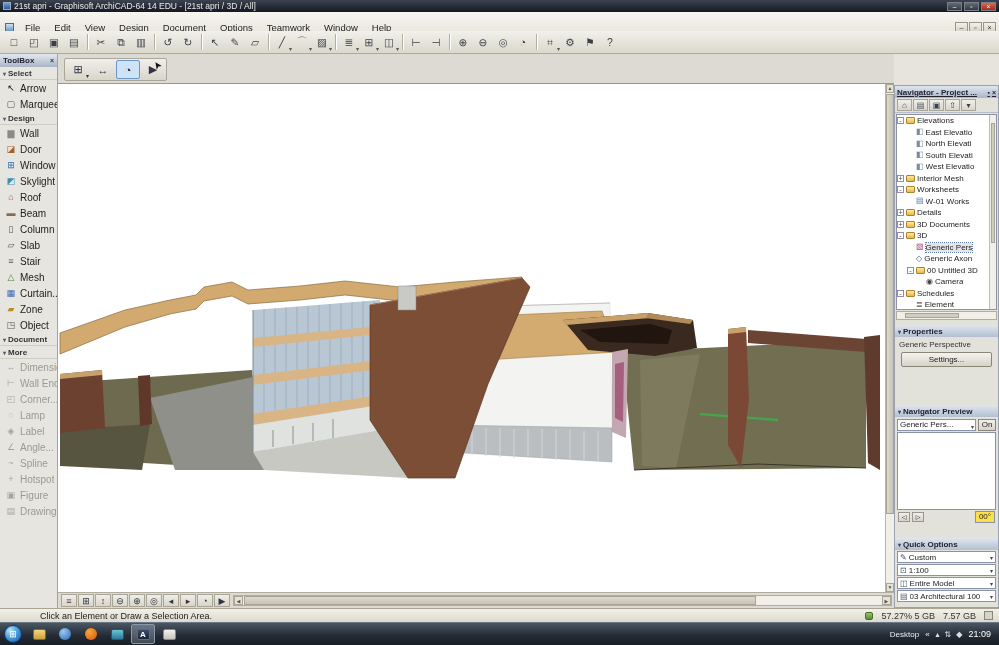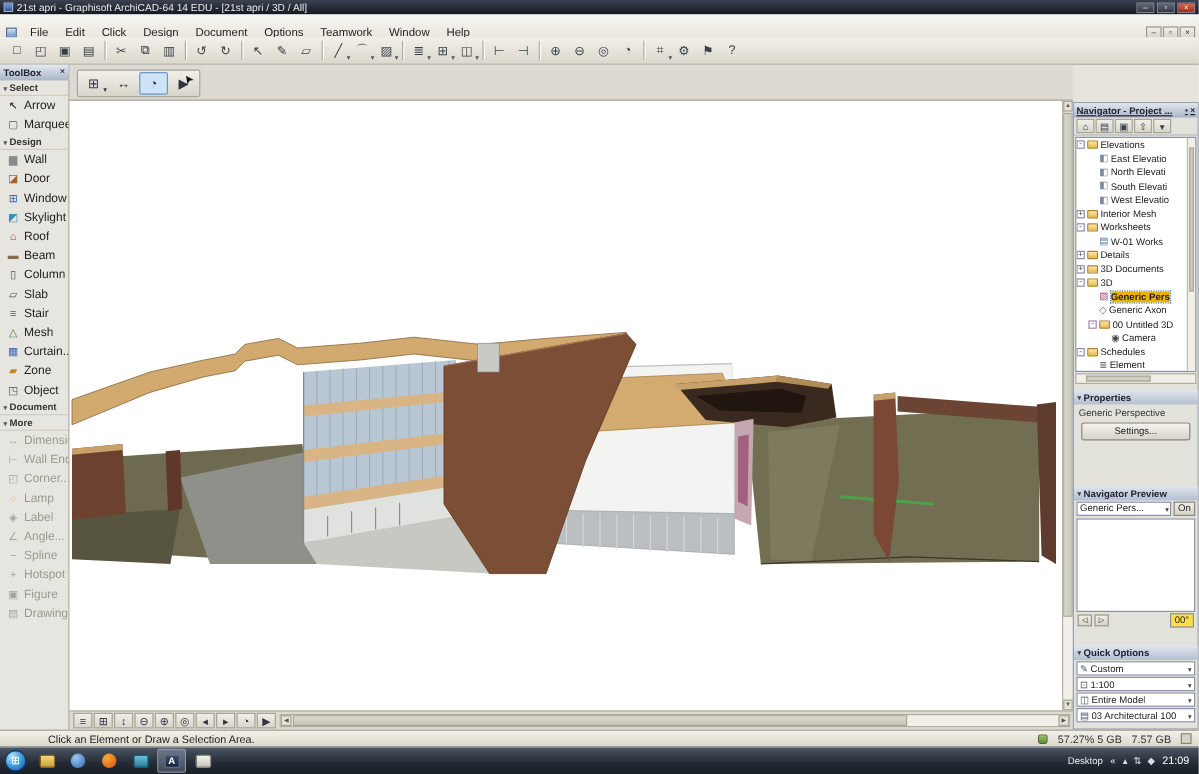--- a/index.html
+++ b/index.html
@@ -87,30 +87,30 @@
   .exp[data-exp="none"]{visibility:hidden;}
   .tico{flex:none;font-size:8px;line-height:8px;}
   [data-icon="folder-icon"]{width:9px;height:7px;background:linear-gradient(#ffe9a0,#e8b84c);border:1px solid #a8842c;border-radius:1px;}
   [data-icon="elevation-icon"]{color:#7a8aa0;}
   [data-icon="worksheet-icon"]{color:#4a7ab0;}
   [data-icon="perspective-icon"]{color:#a04a7a;}
   [data-icon="axonometry-icon"]{color:#4a6a9a;}
   [data-icon="camera-icon"]{color:#444;}
   [data-icon="schedule-icon"]{color:#555;}
   .tree-label{overflow:hidden;}
-  .tree-item[data-selected="true"] .tree-label{background:#eab308;outline:1px dotted #5a7ab0;font-weight:bold;}
+  .tree-item[data-selected="true"] .tree-label{background:#e5e5e5;outline:1px dotted #5a7ab0;font-weight:normal;}
   .tree-vscroll{position:absolute;right:0;top:0;width:7px;height:100%;background:#f1efe7;border-left:1px solid #c0bdb0;}
   .tree-vthumb{margin:8px 1px;height:120px;background:#cfccc0;border:1px solid #a8a496;}
   .tree-hscroll{height:9px;margin:0 1px;background:#f1efe7;border:1px solid #b0ad9f;display:flex;align-items:center;flex:none;}
   .tree-hthumb{width:55%;height:5px;background:#cfccc0;border:1px solid #a8a496;margin-left:8px;}
   .sec-title{height:12px;background:linear-gradient(#e0e6ef,#b3bfd1);display:flex;align-items:center;padding:0 3px;font-weight:bold;color:#223;flex:none;}
   .sec-title::before{content:"▾";font-size:6px;margin-right:2px;color:#445;}
   .props-val{height:14px;display:flex;align-items:center;padding:0 4px;color:#333;flex:none;}
   .settings-btn{height:15px;margin:1px 6px 0 6px;background:linear-gradient(#f4f3ee,#d6d3c8);border:1px solid #8a877a;border-radius:2px;text-align:center;line-height:13px;flex:none;}
-  .pv-row{height:15px;display:flex;gap:2px;padding:1px 2px;flex:none;}
+  .pv-row{height:15px;display:flex;align-items:center;gap:2px;padding:1px 2px;flex:none;}
   .pv-src{flex:1;height:12px;background:#fff;border:1px solid #8a93a5;padding:0 2px;line-height:10px;white-space:nowrap;overflow:hidden;position:relative;}
   .pv-src::after{content:"▾";position:absolute;right:1px;top:2px;font-size:6px;color:#445;}
   .pv-on{width:18px;height:12px;background:linear-gradient(#f0efe9,#d6d3c8);border:1px solid #8a877a;text-align:center;line-height:10px;}
   .pv-box{height:78px;background:#fff;border:1px solid #8a93a5;margin:0 2px;flex:none;}
   .pv-ctl{height:13px;display:flex;align-items:center;gap:2px;padding:0 3px;flex:none;}
   .pv-btn{width:12px;height:10px;background:linear-gradient(#f0efe9,#d6d3c8);border:1px solid #9a978a;font-size:6px;line-height:8px;text-align:center;}
   .pv-angle{margin-left:auto;background:#fde047;border:1px solid #8a93a5;padding:0 3px;line-height:10px;}
   .qo-row{height:12px;display:flex;align-items:center;gap:2px;background:#fff;border:1px solid #8a93a5;margin:1px 2px 0 2px;padding:0 2px;flex:none;}
   .qo-ico{font-size:8px;color:#456;flex:none;}
   .qo-val{white-space:nowrap;overflow:hidden;}
@@ -155,21 +155,21 @@
     <span class="win-btn close">×</span>
   </span>
 </div>
 
 <div class="menubar">
   <span class="menu-winicon"></span>
   <span style="display:flex">
 
   <span class="menu-item">File</span>
       <span class="menu-item">Edit</span>
-      <span class="menu-item">Click</span>
+      <span class="menu-item">View</span>
       <span class="menu-item">Design</span>
       <span class="menu-item">Document</span>
       <span class="menu-item">Options</span>
       <span class="menu-item">Teamwork</span>
       <span class="menu-item">Window</span>
       <span class="menu-item">Help</span>
     </span>
   <span class="doc-btns">
     <span class="doc-btn">–</span>
     <span class="doc-btn">▫</span>

